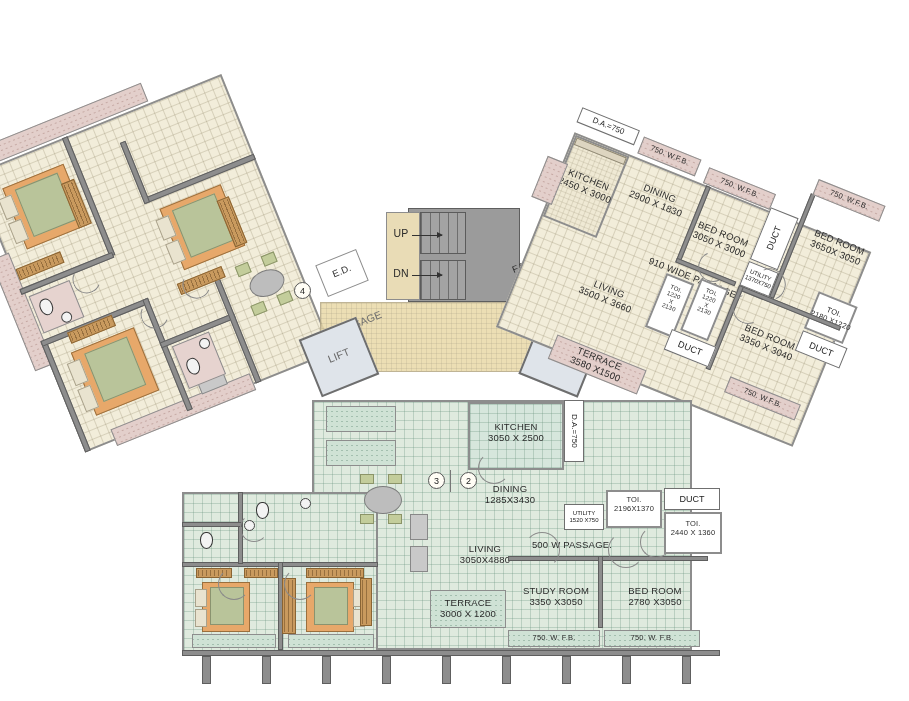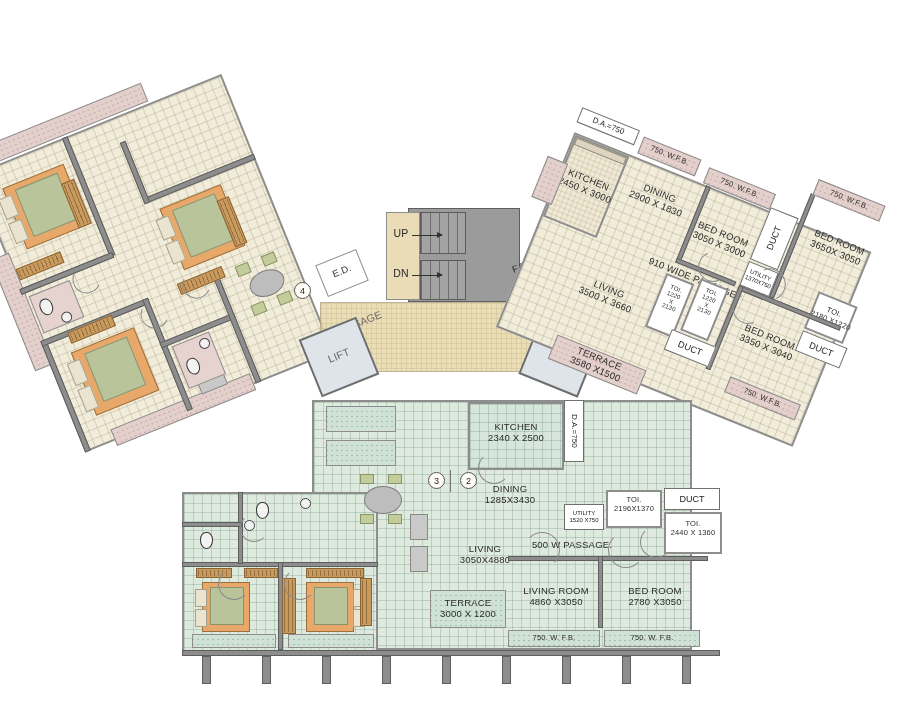--- a/index.html
+++ b/index.html
@@ -314,21 +314,21 @@
   </div>
 
   <div class="unit" style="left:178px;top:392px;width:534px;height:300px;">
 
     <div class="floor f-green grid-g" style="left:134px;top:8px;width:380px;height:250px;border:2px solid #8d8d8d;"></div>
     <div class="floor f-green grid-g" style="left:4px;top:100px;width:196px;height:160px;border:2px solid #8d8d8d;"></div>
 
     <div class="floor f-green2 grid-g" style="left:290px;top:10px;width:96px;height:68px;border:2px solid #8d8d8d;"></div>
     <div class="lbl" style="left:290px;top:30px;width:96px;">
       <span>KITCHEN</span><br>
-      <span>2340 X 2500</span>
+      <span>3050 X 2500</span>
     </div>
 
     <div class="boxlbl" style="left:386px;top:8px;width:20px;height:62px;writing-mode:vertical-rl;font-size:8px;">D.A.=750</div>
 
     <div class="lbl" style="left:282px;top:92px;width:100px;">
       <span>DINING</span><br>
       <span>1285X3430</span>
     </div>
 
     <div class="lbl" style="left:262px;top:152px;width:90px;">
@@ -353,22 +353,22 @@
     <div class="lbl sm" style="left:482px;top:128px;width:66px;">
       <span>TOI.</span><br>
       <span>2440 X 1360</span>
     </div>
 
     <div class="lbl" style="left:330px;top:148px;width:128px;">500  W PASSAGE.</div>
 
     <div class="wall" style="left:330px;top:164px;width:200px;height:5px;"></div>
     <div class="wall" style="left:420px;top:164px;width:5px;height:72px;"></div>
     <div class="lbl" style="left:334px;top:194px;width:88px;">
-      <span>LIVING ROOM</span><br>
-      <span>4860 X3050</span>
+      <span>STUDY ROOM</span><br>
+      <span>3350 X3050</span>
     </div>
 
     <div class="lbl" style="left:430px;top:194px;width:94px;">
       <span>BED ROOM</span><br>
       <span>2780 X3050</span>
     </div>
 
     <div class="wfb-g" style="left:330px;top:238px;width:92px;height:17px;"></div>
     <div class="lbl sm" style="left:330px;top:242px;width:92px;">750. W. F.B.</div>
     <div class="wfb-g" style="left:426px;top:238px;width:96px;height:17px;"></div>

